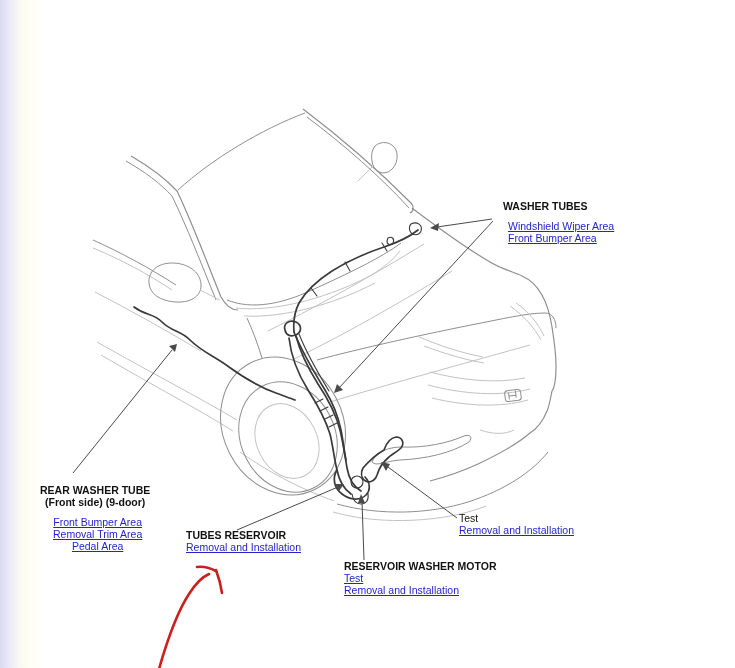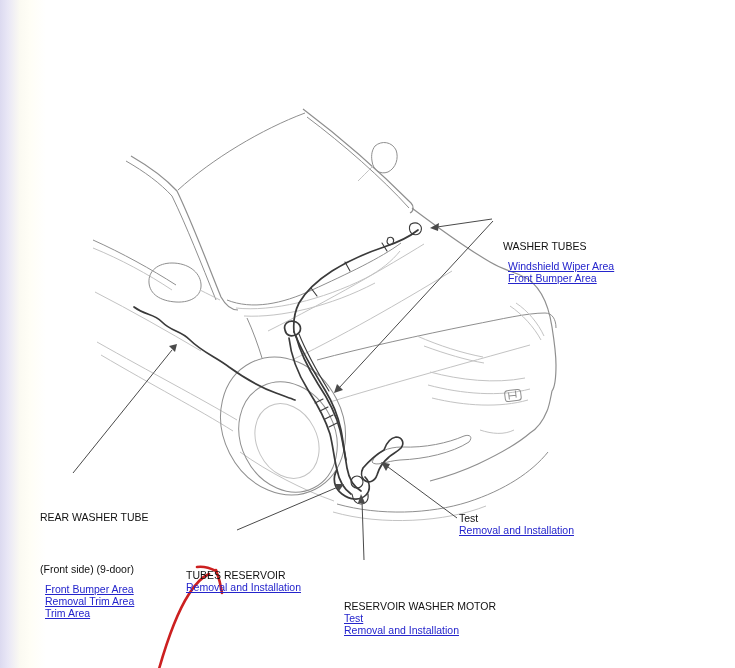--- a/index.html
+++ b/index.html
@@ -30,21 +30,21 @@
   svg.diagram{position:absolute;left:0;top:0;}
   .ln-light{stroke:var(--car-line-light);stroke-width:1;fill:none;}
   .ln-mid{stroke:var(--car-line-mid);stroke-width:1;fill:none;}
   .ln-mid2{stroke:var(--car-line-mid);stroke-width:1.2;fill:none;}
   .ln-dark{stroke:var(--car-line-dark);stroke-width:1.7;fill:none;stroke-linecap:round;stroke-linejoin:round;}
   .ln-dark-thin{stroke:var(--car-line-dark);stroke-width:1.1;fill:none;stroke-linecap:round;}
   .leader{stroke:var(--leader-line);stroke-width:1;fill:none;}
   .leader-head{fill:var(--leader-line);stroke:none;}
   .red{stroke:var(--red-arrow);stroke-width:2.6;fill:none;stroke-linecap:round;stroke-linejoin:round;}
   .label{position:absolute;font-size:10.5px;line-height:12px;white-space:nowrap;color:var(--label-text);}
-  .label .t{font-weight:normal;color:var(--label-text);margin-top:40px;}
+  .label .t{font-weight:bold;color:var(--label-text);}
   .label .plain{color:var(--label-text);}
   .label a{color:var(--link);text-decoration:underline;display:block;}
   .indent{padding-left:5px;margin-top:8px;}
 </style>
 </head>
 <body>
 
 <div class="stage">
 
   <div class="edge-strip"></div>
@@ -168,27 +168,27 @@
   </svg>
 
   <div class="label" style="left:503px;top:200px;">
     <div class="t">WASHER TUBES</div>
     <div class="indent">
       <a href="#">Windshield Wiper Area</a>
       <a href="#">Front Bumper Area</a>
     </div>
   </div>
 
-  <div class="label" style="left:40px;top:471px;">
+  <div class="label" style="left:40px;top:484px;text-align:center;">
     <div class="t">REAR WASHER TUBE</div>
     <div class="t">(Front side) (9-door)</div>
     <div class="indent">
       <a href="#">Front Bumper Area</a>
       <a href="#">Removal Trim Area</a>
-      <a href="#">Trim Area</a>
+      <a href="#">Pedal Area</a>
     </div>
   </div>
 
   <div class="label" style="left:186px;top:529px;">
     <div class="t">TUBES RESERVOIR</div>
     <a href="#">Removal and Installation</a>
   </div>
 
   <div class="label" style="left:459px;top:512px;">
     <div class="plain">Test</div>

